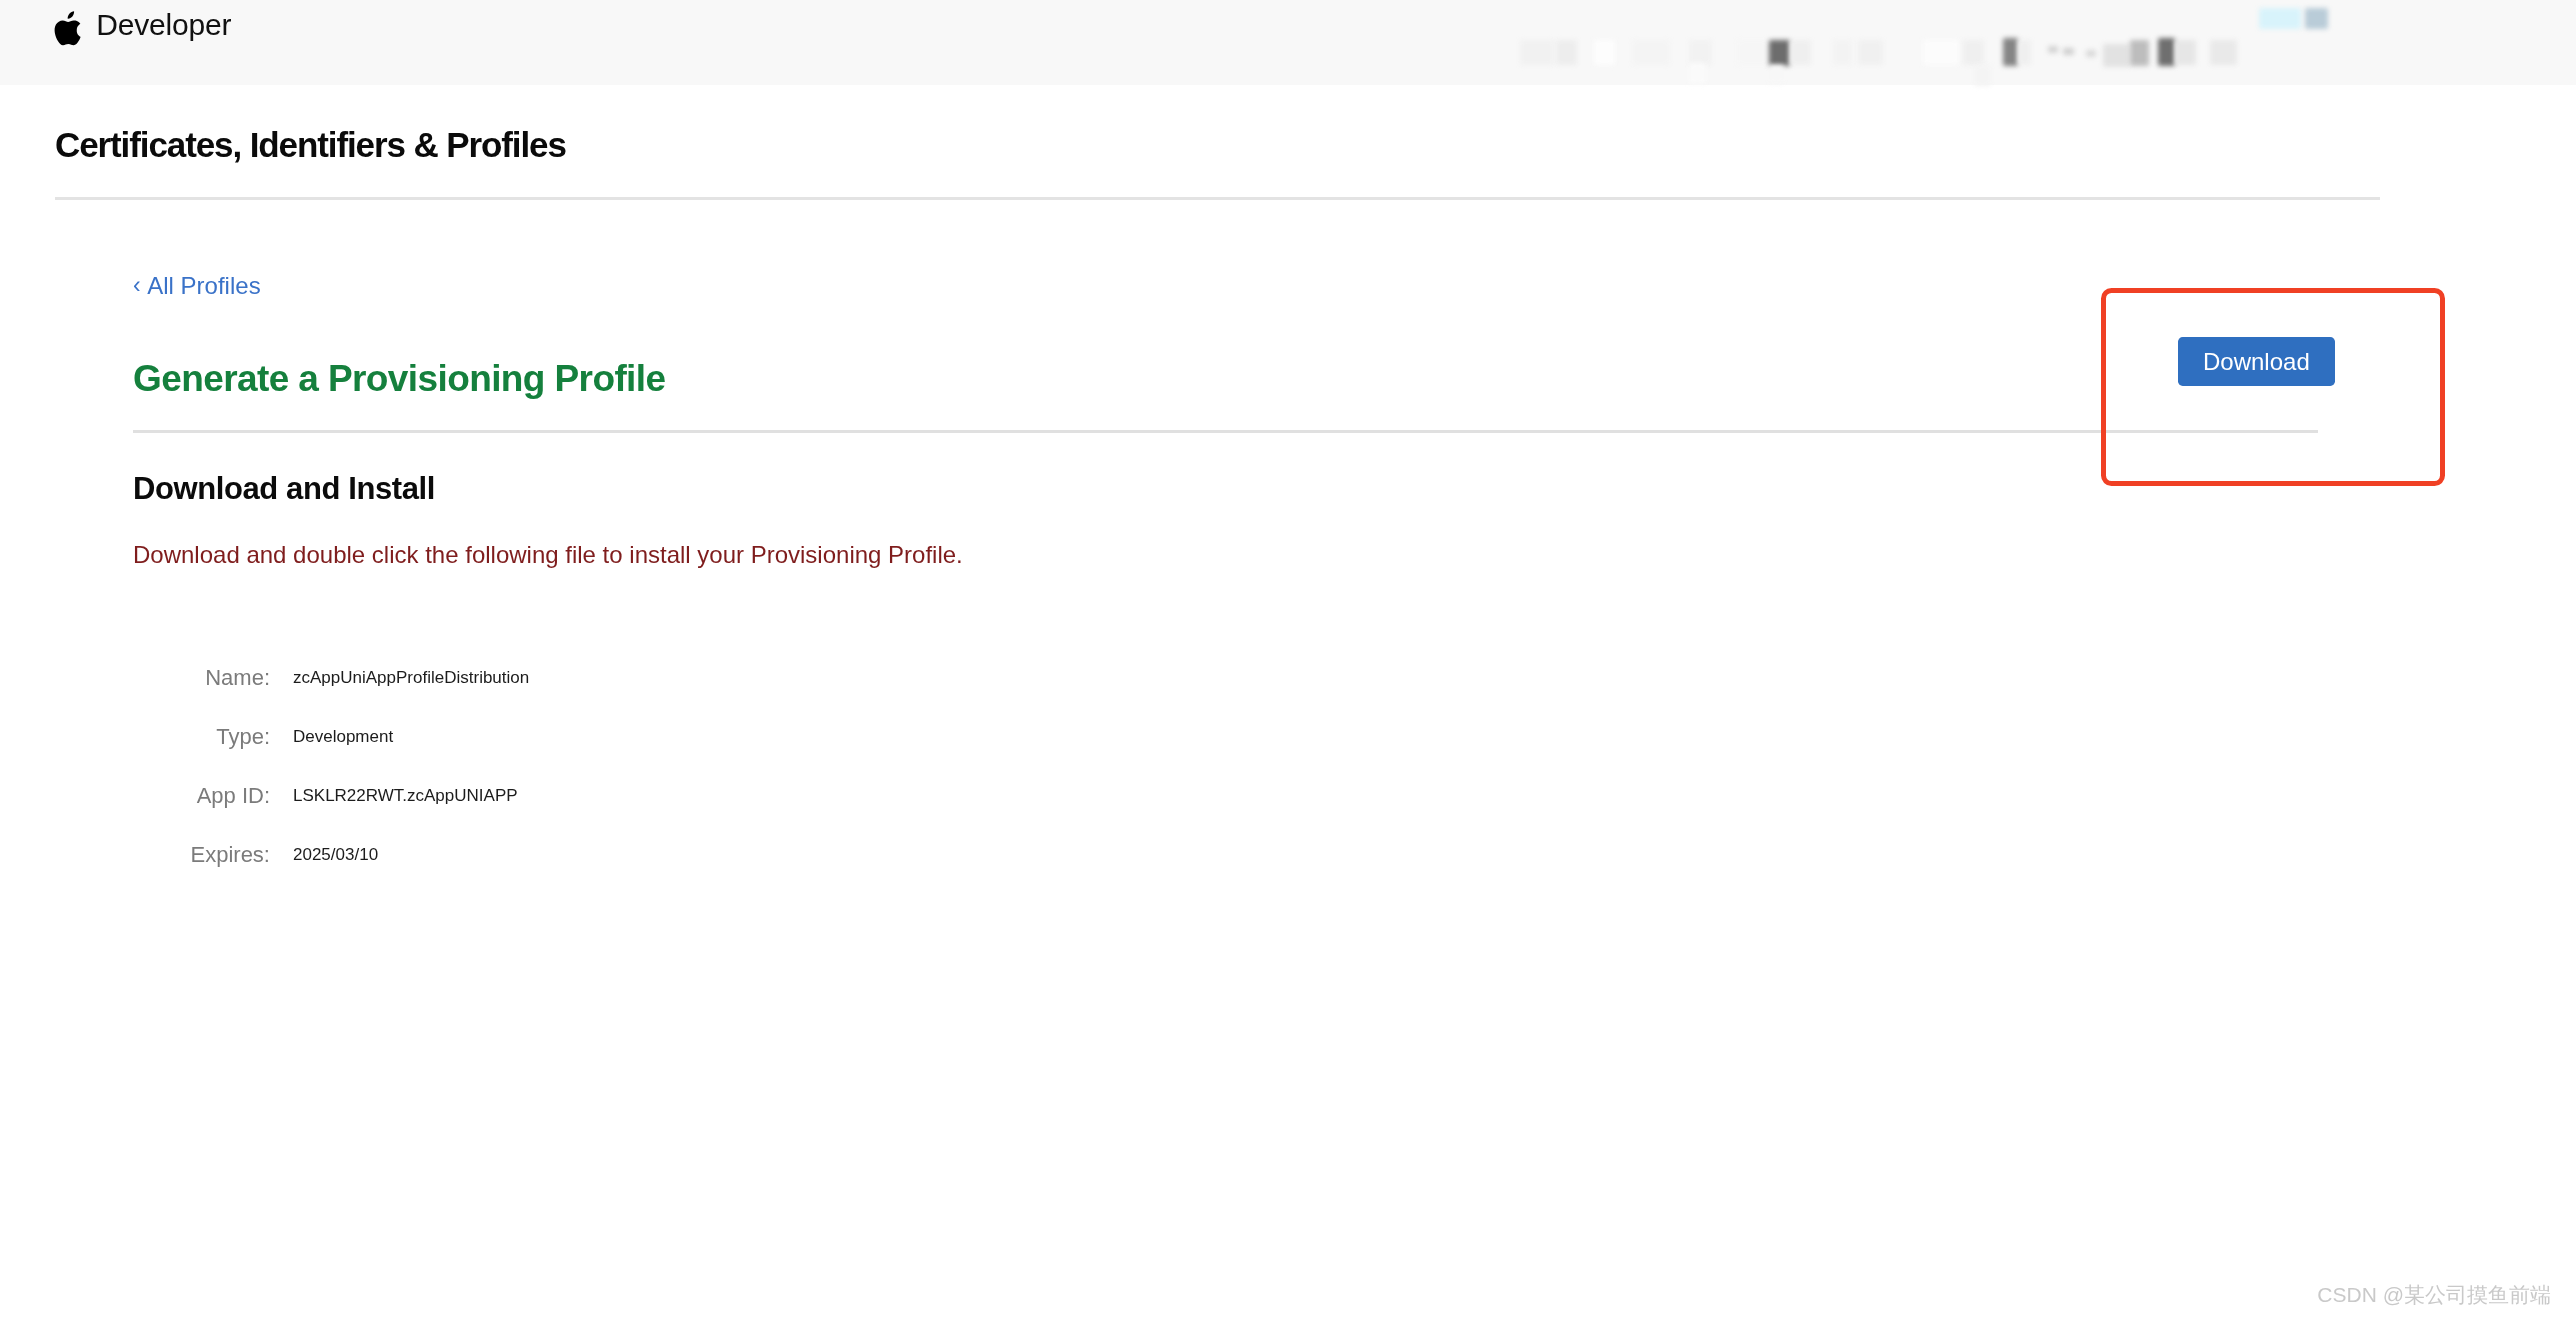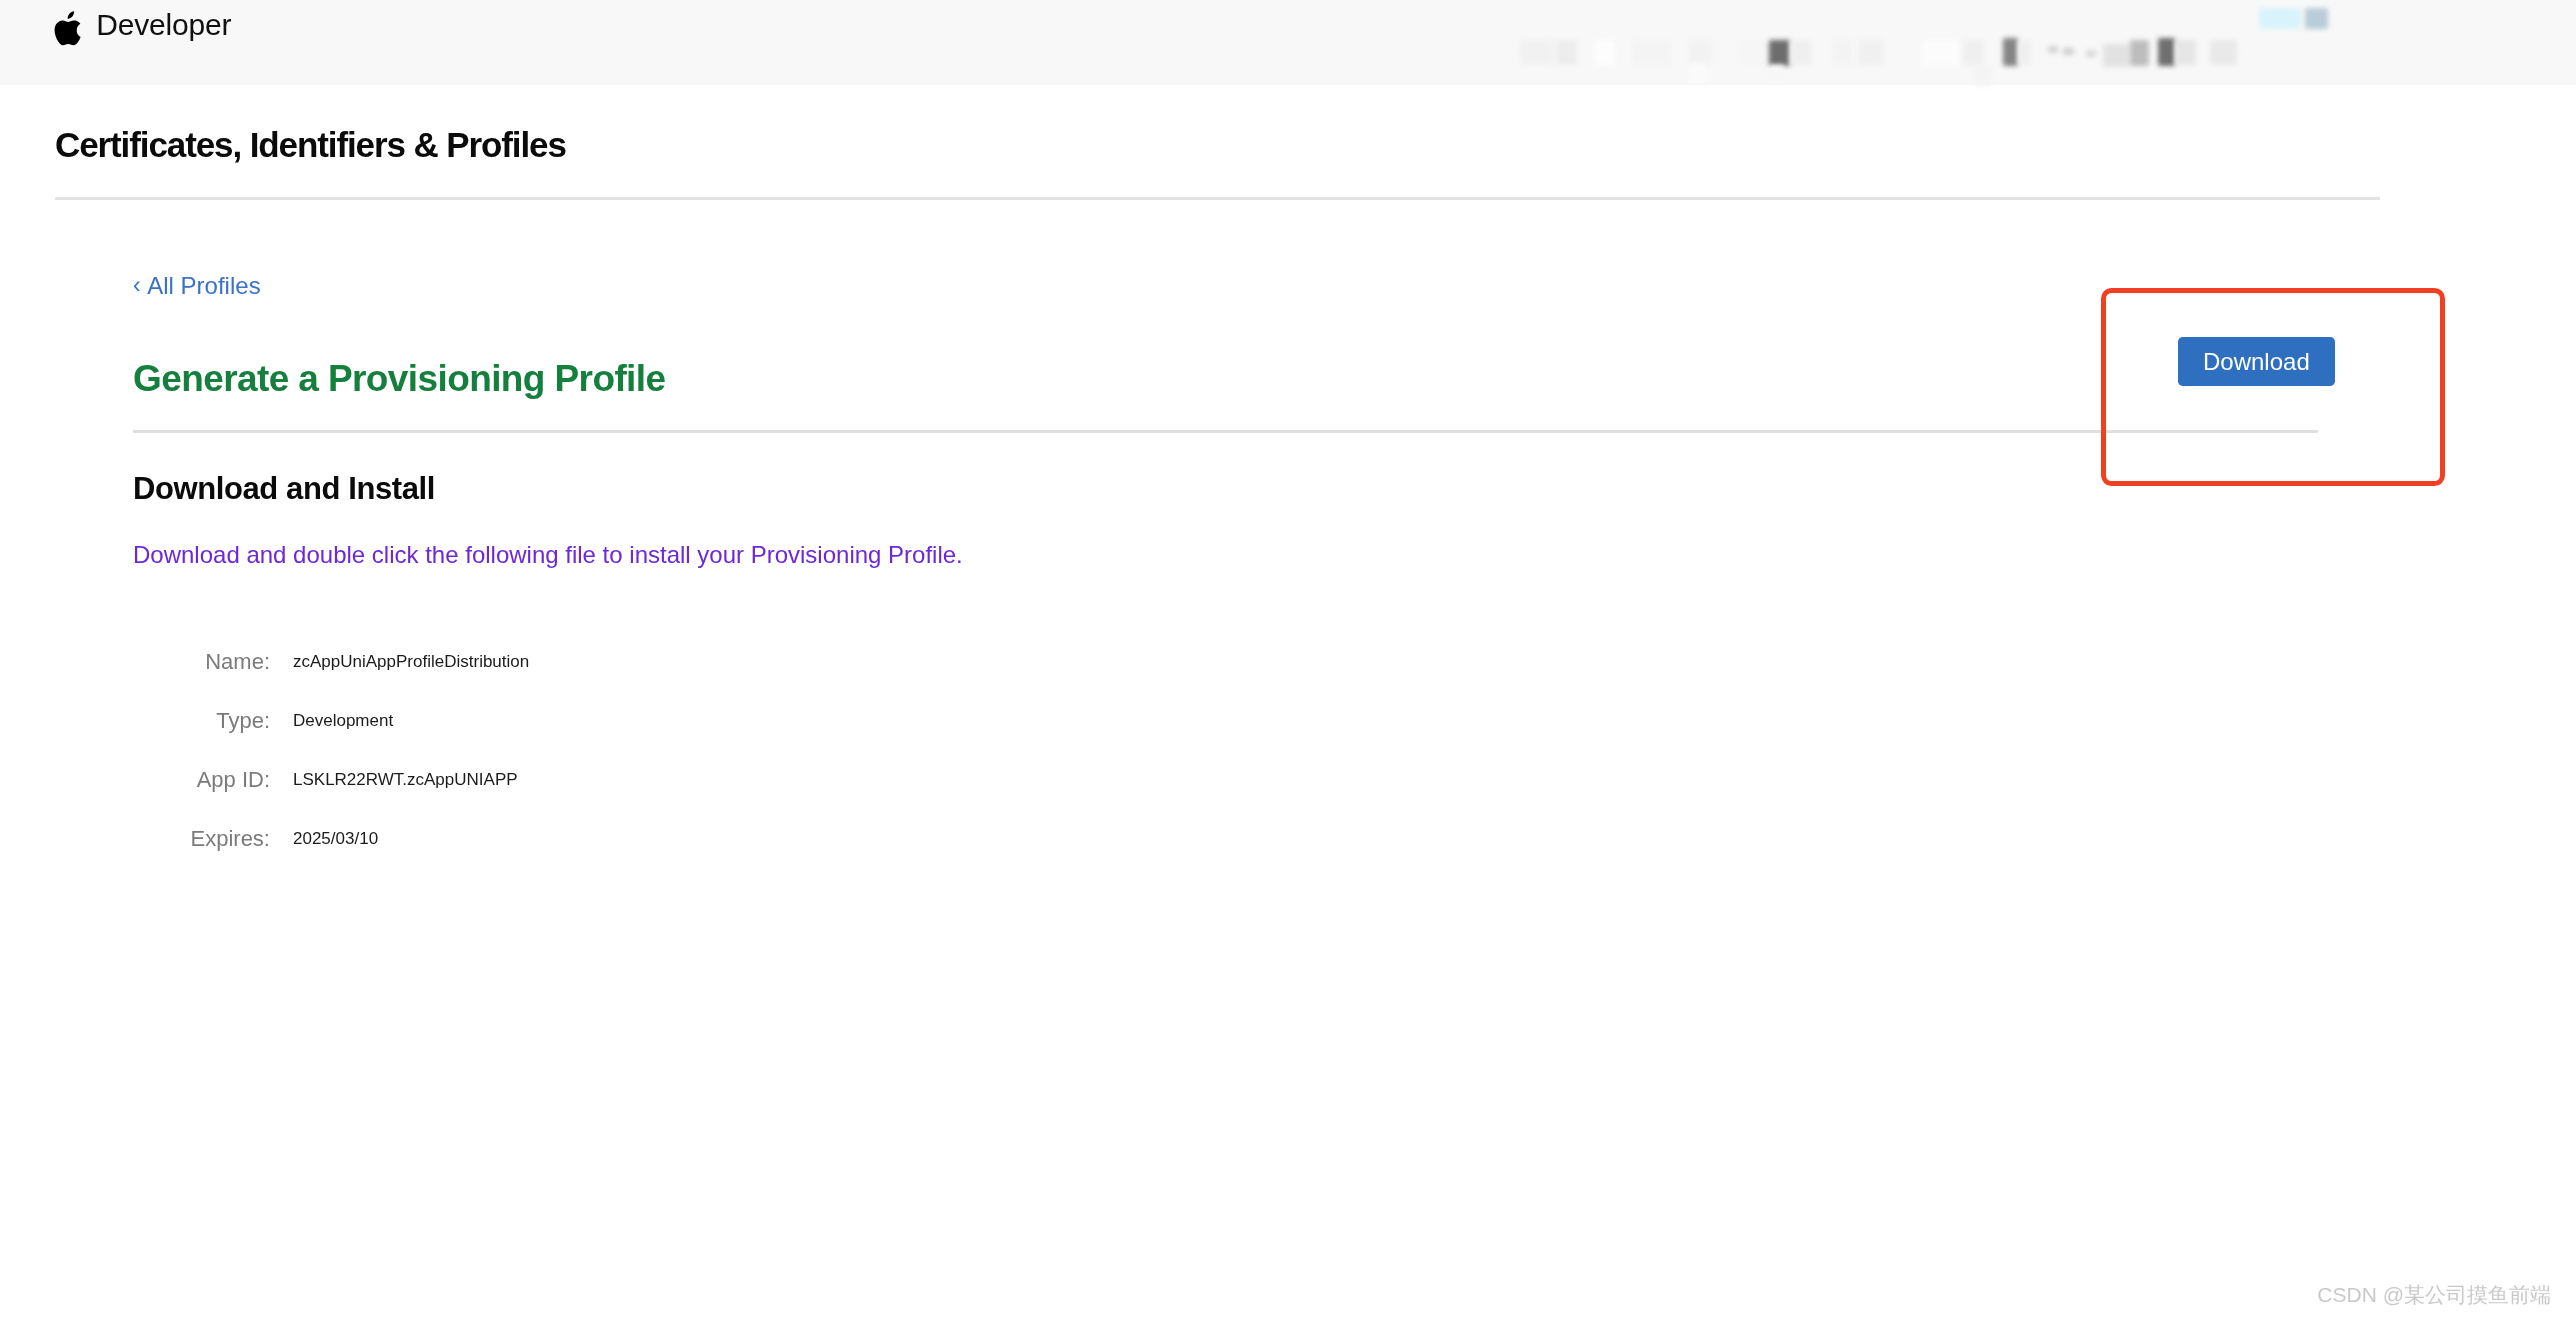--- a/index.html
+++ b/index.html
@@ -187,34 +187,34 @@
     color: #0b0b0b;
     letter-spacing: -0.4px;
     margin: 0;
     white-space: nowrap;
   }
   .subsection-desc {
     margin: 0;
     padding-top: 32px;
     font-size: 24px;
     line-height: 30px;
-    color: #6d28d9;
+    color: #7f1d1d;
     white-space: nowrap;
   }
 
   
   .details {
     position: absolute;
     left: 0;
     top: 361px;
     width: 1140px;
   }
   .detail-row {
     display: flex;
-    align-items: center;
+    align-items: flex-end;
     height: 59px;
   }
   .detail-label {
     width: 160px;
     text-align: right;
     padding-right: 23px;
     font-size: 22px;
     line-height: 26.6px;
     color: #7b7b7b;
     box-sizing: border-box;

